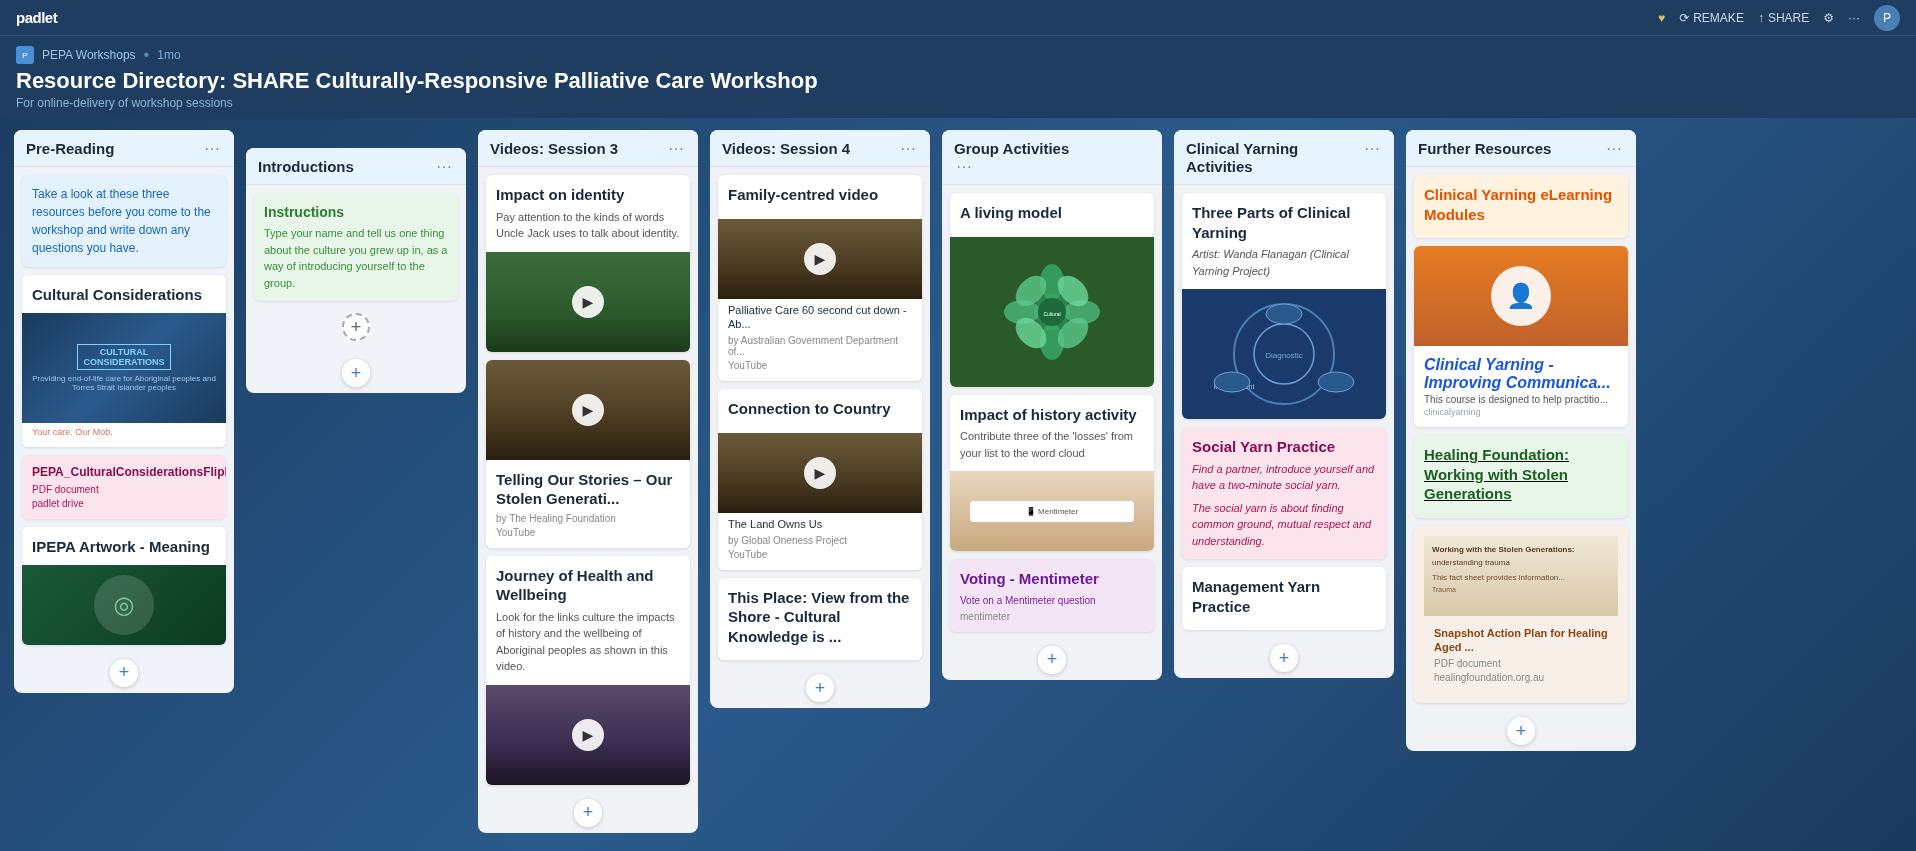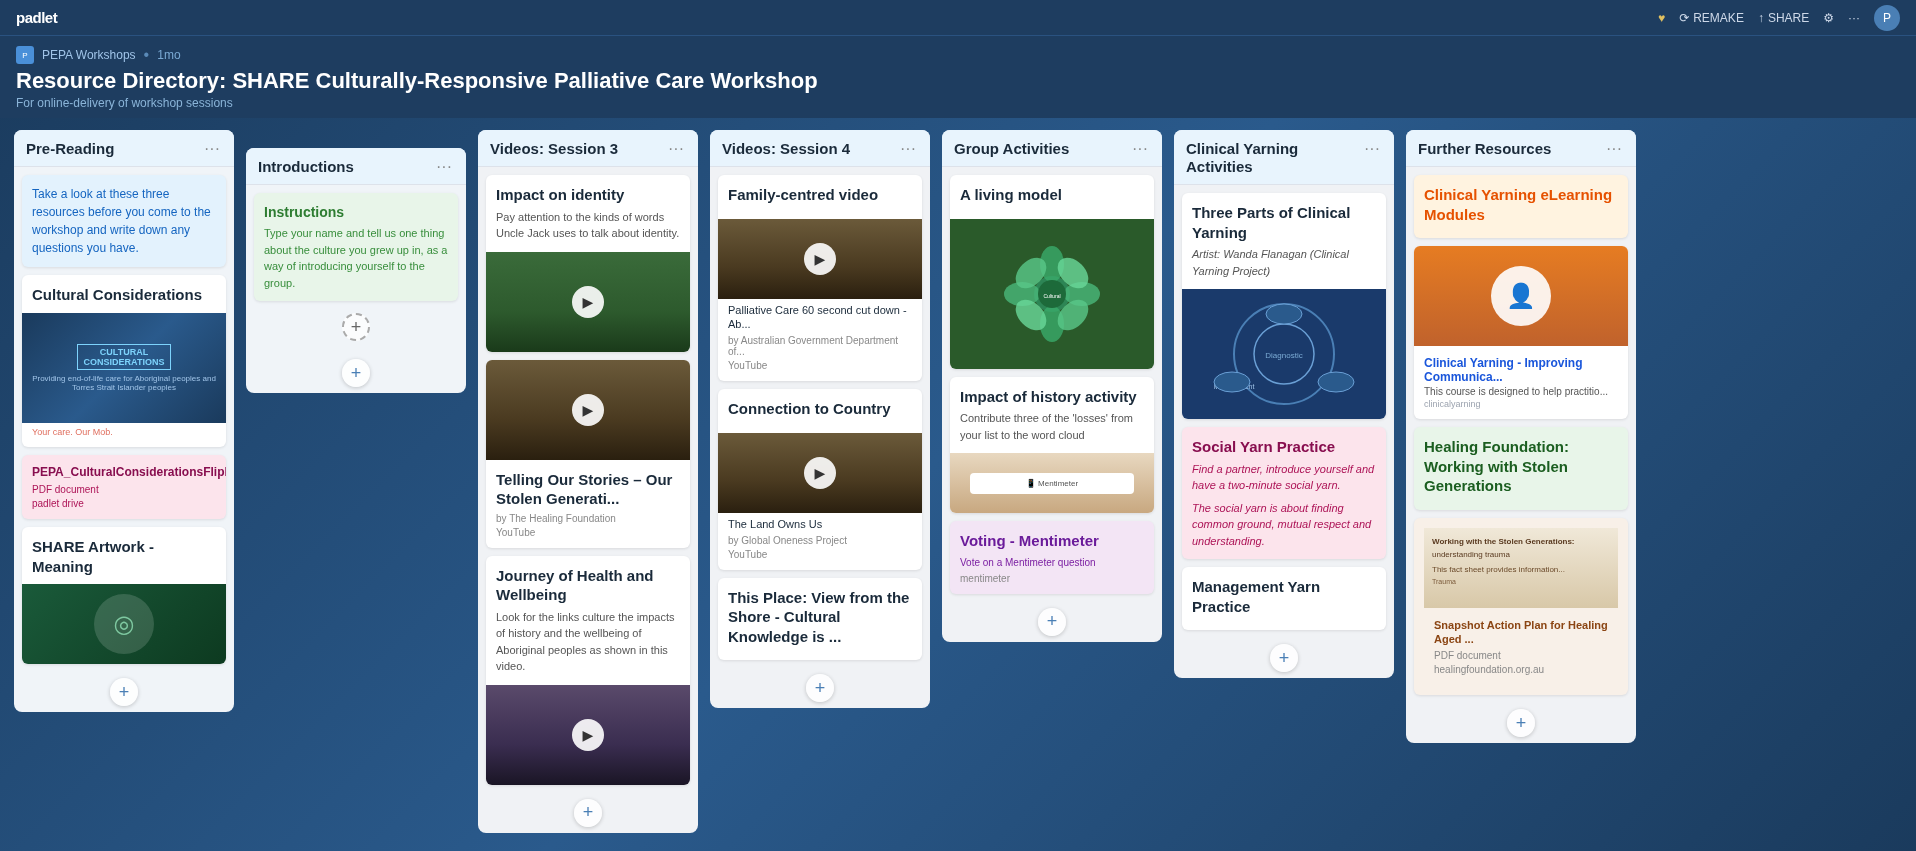--- a/index.html
+++ b/index.html
@@ -201,21 +201,21 @@
       padding: 10px;
       border-radius: 6px;
     }
     .snapshot-card .card-title { color: #8b4513; }
 
     
     .col-prereading .column-header { background: #e8f4fd; }
     .col-intro .column-header { background: #e8f4fd; }
     .col-vid3 .column-header { background: #e8f4fd; }
     .col-vid4 .column-header { background: #e8f4fd; }
-    .col-group .column-header { background: #e8f4fd; }
+    .col-group .column-header { background: #e8f4fd; flex-direction: column; }
     .col-clinical .column-header { background: #e8f4fd; }
     .col-further .column-header { background: #e8f4fd; }
 
     .col-prereading { background: #f0f4f8; }
     .col-intro { background: #f0f4f8; margin-top: 18px; }
 
     
     .card-light-blue { background: #e3f2fd; }
     .card-light-blue .card-text { color: #1565c0; font-weight: 400; font-size: 12px; }
 
@@ -322,21 +322,21 @@
       <div class="card card-pdf" style="cursor:pointer;">
         <div class="card-body">
           <div class="card-title">PEPA_CulturalConsiderationsFlipbook_...</div>
           <div class="card-meta">PDF document</div>
           <div class="card-meta">padlet drive</div>
         </div>
       </div>
 
       <div class="card" style="cursor:pointer;">
         <div class="card-body" style="padding-bottom:4px;">
-          <div class="card-title">SHARE Artwork - Meaning</div>
+          <div class="card-title">IPEPA Artwork - Meaning</div>
         </div>
         <div style="background:linear-gradient(135deg,#1a5a3a 0%,#0d3a20 100%);height:80px;display:flex;align-items:center;justify-content:center;">
           <div style="width:60px;height:60px;border-radius:50%;background:rgba(255,255,255,0.15);display:flex;align-items:center;justify-content:center;">
             <span style="color:#7ec8a0;font-size:24px;">◎</span>
           </div>
         </div>
       </div>
     </div>
     <div class="add-btn-row">
       <button class="add-btn">+</button>
@@ -482,21 +482,21 @@
             <text x="60" y="64" text-anchor="middle" fill="white" font-size="5" font-family="sans-serif">Cultural</text>
           </svg>
         </div>
       </div>
 
       <div class="card" style="cursor:pointer;">
         <div class="card-body">
           <div class="card-title">Impact of history activity</div>
           <p class="card-text">Contribute three of the 'losses' from your list to the word cloud</p>
         </div>
-        <div style="background:linear-gradient(180deg,#e8d8c0 0%,#c8a880 100%);height:60px;display:flex;align-items:center;justify-content:center;">
+        <div style="background:linear-gradient(180deg,#e8d8c0 0%,#c8a880 100%);height:80px;display:flex;align-items:center;justify-content:center;">
           <div style="background:#fff;border-radius:4px;width:80%;padding:6px;text-align:center;">
             <div style="font-size:8px;color:#555;">📱 Mentimeter</div>
           </div>
         </div>
       </div>
 
       <div class="card card-menti" style="cursor:pointer;">
         <div class="card-body">
           <div class="card-title">Voting - Mentimeter</div>
           <p class="card-text">Vote on a Mentimeter question</p>
@@ -566,27 +566,27 @@
         <div class="card-body">
           <div class="card-title">Clinical Yarning eLearning Modules</div>
         </div>
       </div>
 
       <div class="card" style="cursor:pointer;">
         <div style="background:linear-gradient(180deg,#e67c22 0%,#c0622c 100%);height:100px;display:flex;align-items:center;justify-content:center;position:relative;">
           <div style="width:60px;height:60px;border-radius:50%;background:rgba(255,255,255,0.9);display:flex;align-items:center;justify-content:center;font-size:24px;">👤</div>
         </div>
         <div class="card-body">
-          <div style="color:#1a56db;font-size:12px;font-weight:600;">Clinical Yarning - Improving Communica...</div>
+          <div style="color:#1a56db;font-size:16px;font-weight:600;font-style:italic;">Clinical Yarning - Improving Communica...</div>
           <div style="color:#555;font-size:10px;margin-top:2px;">This course is designed to help practitio...</div>
           <div style="color:#9ca3af;font-size:9px;margin-top:2px;">clinicalyarning</div>
         </div>
       </div>
 
-      <div class="card card-healing" style="cursor:pointer;">
+      <div class="card card-healing" style="cursor:pointer;text-decoration:underline;">
         <div class="card-body">
           <div class="card-title">Healing Foundation: Working with Stolen Generations</div>
         </div>
       </div>
 
       <div class="card snapshot-card" style="cursor:pointer;">
         <div style="background:linear-gradient(180deg,#f0e8d8 0%,#d8c8a8 100%);height:80px;padding:8px;display:flex;align-items:flex-start;">
           <div style="font-size:8px;color:#5a3a20;line-height:1.4;">
             <div style="font-weight:700;margin-bottom:2px;">Working with the Stolen Generations:</div>
             <div>understanding trauma</div>

